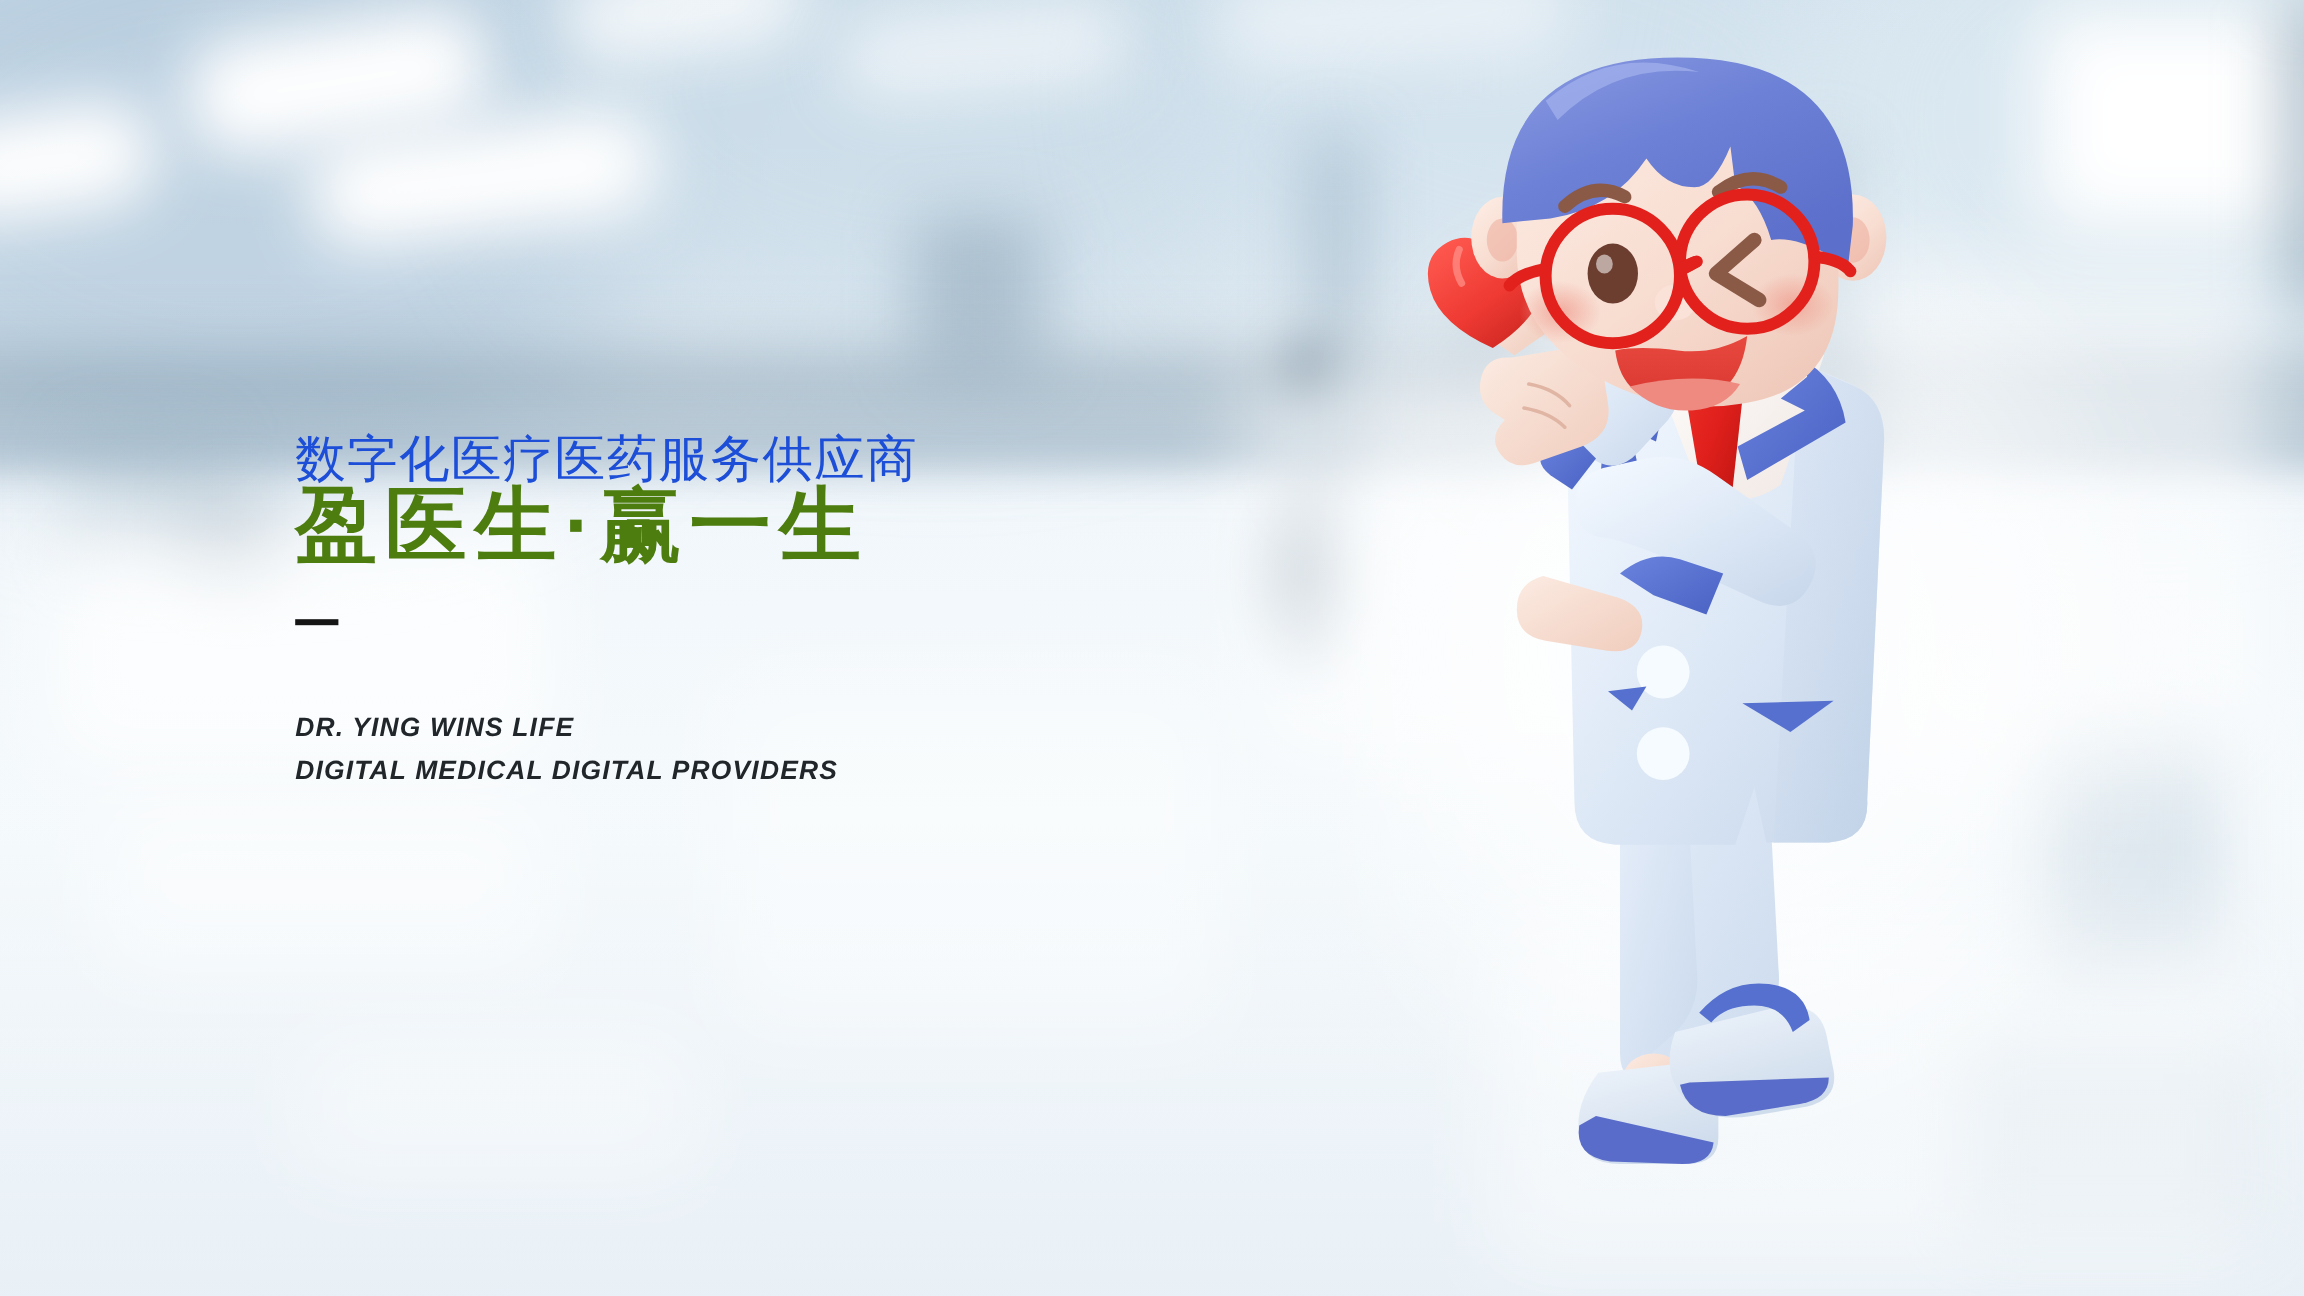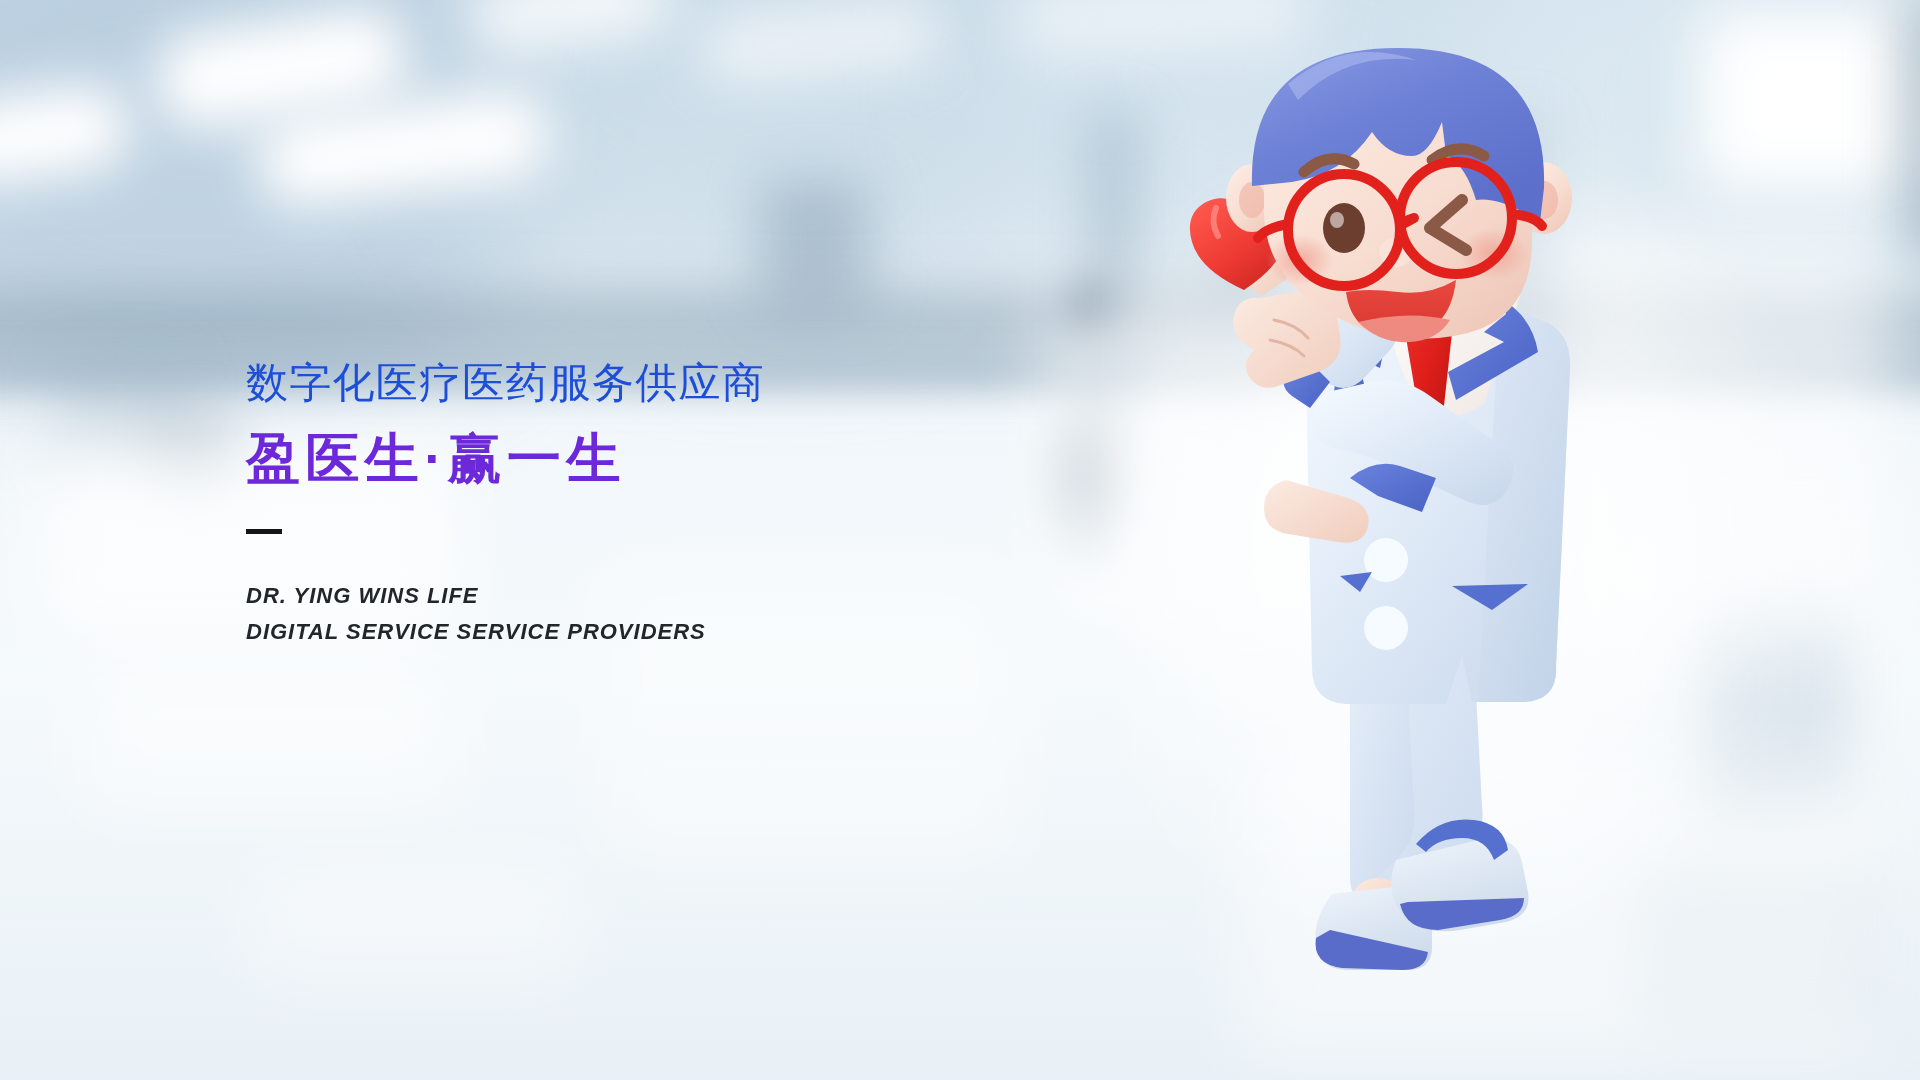--- a/index.html
+++ b/index.html
@@ -111,35 +111,34 @@
 
   .headline-sub {
     font-size:42px; line-height:1;
     letter-spacing:.03em;
     color:#1d4ed8;
     font-weight:400;
     white-space:nowrap;
   }
 
   .headline-main {
-    margin-top:27px;
-    font-size:54px; line-height:1;
+    font-size:68px; line-height:1;
     letter-spacing:.10em;
-    color:#6d28d9;
+    color:#4d7c0f;
     font-weight:700;
     white-space:nowrap;
   }
 
   .rule {
     margin-top:44px;
     width:36px; height:5px;
     background:#151515;
   }
 
-  .eng { margin-top:44px; }
+  .eng { margin-top:67px; }
   .eng-line {
     font-size:22px;
     line-height:1.62;
     font-style:italic;
     font-weight:700;
     letter-spacing:.045em;
     color:#21262b;
     white-space:nowrap;
   }
 
@@ -200,21 +199,21 @@
 
   <div class="copy">
     <div class="headline-sub">数字化医疗医药服务供应商</div>
 
     <div class="headline-main">盈医生·赢一生</div>
 
     <div class="rule"></div>
 
     <div class="eng">
       <div class="eng-line">DR. YING WINS LIFE</div>
-      <div class="eng-line">DIGITAL SERVICE SERVICE PROVIDERS</div>
+      <div class="eng-line">DIGITAL MEDICAL DIGITAL PROVIDERS</div>
     </div>
   </div>
 
   <div class="mascot">
     <svg viewBox="0 0 420 990" xmlns="http://www.w3.org/2000/svg" aria-hidden="true">
       <defs>
         <linearGradient id="gHair" x1="0" y1="0" x2="0.7" y2="1">
           <stop offset="0%" stop-color="#8a9ae2"></stop>
           <stop offset="45%" stop-color="#6d81d6"></stop>
           <stop offset="100%" stop-color="#5b6fcb"></stop>

